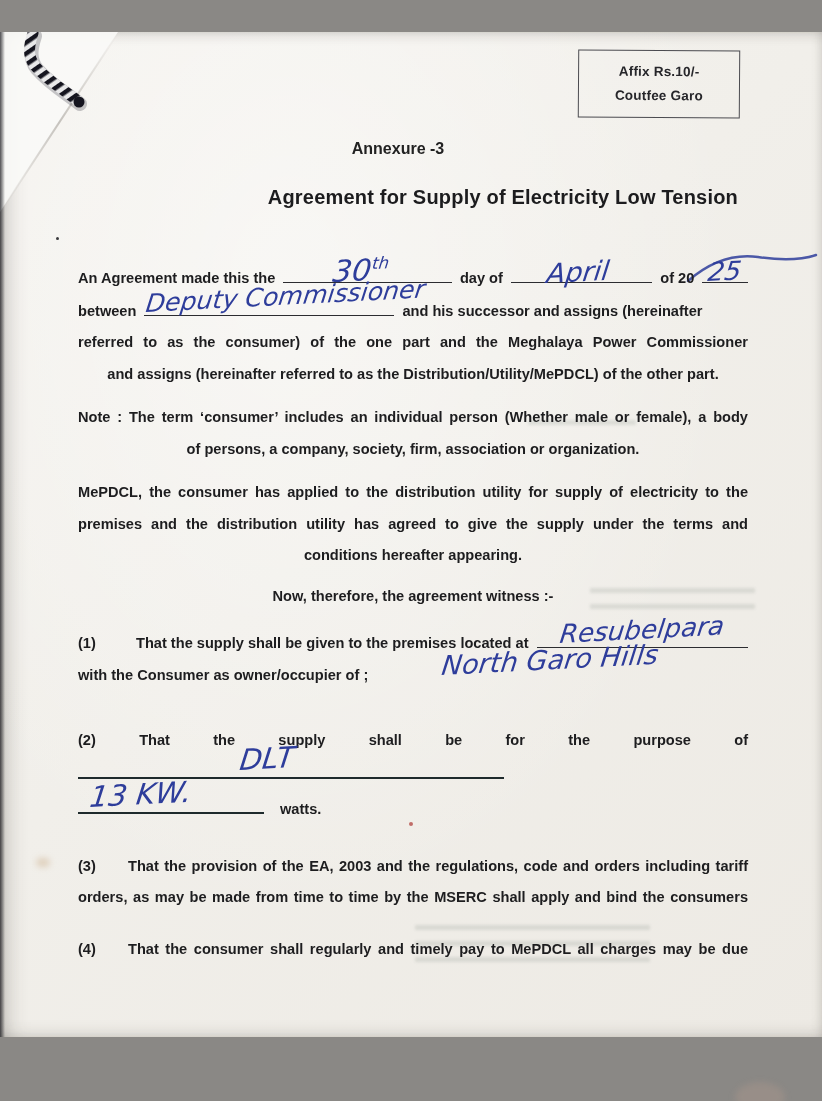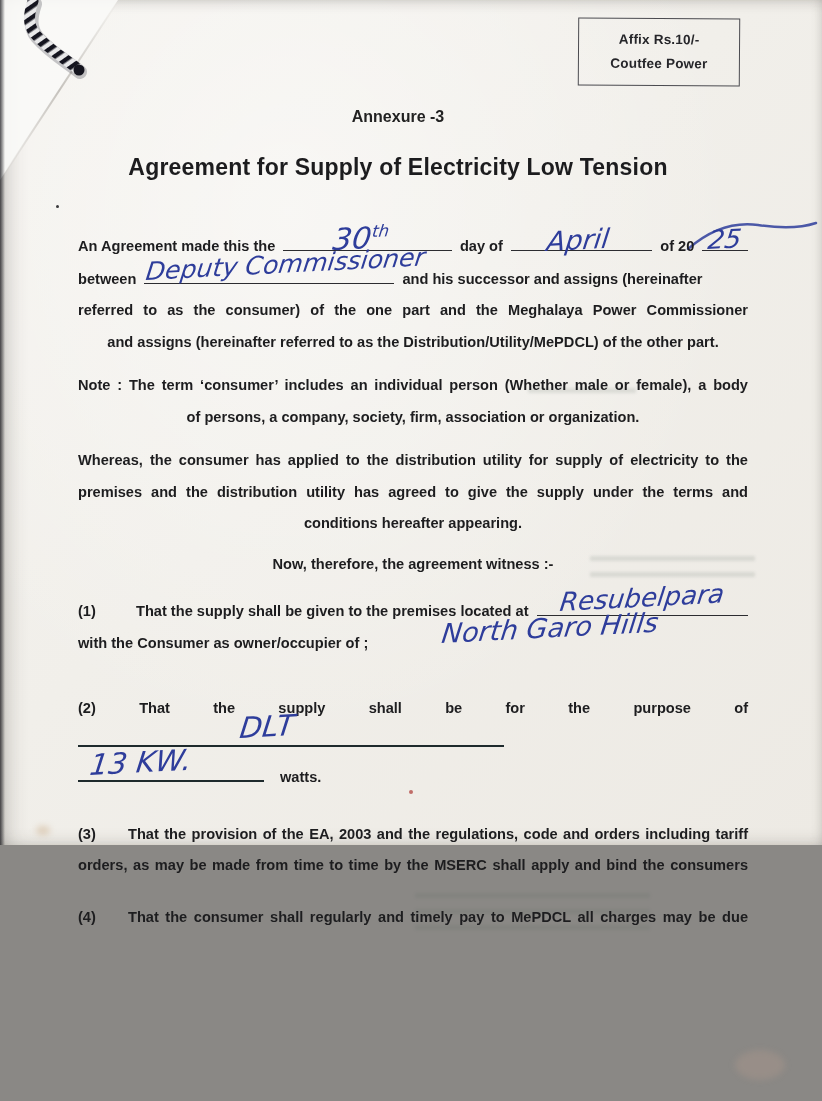--- a/index.html
+++ b/index.html
@@ -1,28 +1,29 @@
 <!DOCTYPE html>
 <html style="--ink: #1d1d1f; --pen: #2e3d9b;"><head>
 <meta charset="utf-8">
 <style>
   html,body{margin:0;padding:0;}
   body{width:822px;height:1101px;overflow:hidden;background:#8a8885;}
   .sheet{
-    position:relative;width:822px;height:845px;
+    position:relative;width:822px;height:1005px;
     font-family:"Liberation Sans",sans-serif;
     background:
       radial-gradient(ellipse at 35% 25%, rgba(255,255,255,0.45), rgba(255,255,255,0) 60%),
       linear-gradient(135deg,#f5f3ef 0%,#f1efea 45%,#edeae4 100%);
     box-shadow:
       inset 16px 0 26px -16px rgba(55,50,45,0.45),
       inset -6px 0 14px -8px rgba(55,50,45,0.20),
       inset 0 -10px 20px -12px rgba(55,50,45,0.18),
       inset 0 8px 16px -10px rgba(55,50,45,0.22);
     color:var(--ink,#1d1d1f);
+    margin-top:32px;
   }
   
   .left-edge{position:absolute;left:0;top:0;bottom:0;width:5px;
     background:linear-gradient(to right,rgba(25,25,30,0.75),rgba(25,25,30,0));}
   .corner-fold{position:absolute;left:0;top:0;width:118px;height:180px;
     clip-path:polygon(0 0,100% 0,0 100%);background:rgba(250,249,247,0.9);}
   .crease-line{position:absolute;left:-48px;top:89px;width:215px;height:2px;
     background:linear-gradient(to right,rgba(150,145,138,0),rgba(150,145,138,0.5),rgba(150,145,138,0));
     transform:rotate(-56.7deg);}
   .thread{position:absolute;left:6px;top:0;}
@@ -32,22 +33,22 @@
   .stain{position:absolute;border-radius:50%;filter:blur(3px);}
   .year-tail{position:absolute;left:686px;top:219px;}
   
   .stamp-box{position:absolute;left:578px;top:18px;width:160px;height:66px;
     border:1.5px solid #4b4b50;transform:rotate(0.4deg);
     display:flex;flex-direction:column;justify-content:center;align-items:center;
     font-weight:700;font-size:13.5px;line-height:24px;color:#26262a;letter-spacing:0.2px;}
   
   .annexure{position:absolute;left:78px;top:108px;width:640px;text-align:center;
     font-weight:700;font-size:16px;color:#222;}
-  .doc-title{position:absolute;left:58px;top:154px;width:680px;text-align:center;
-    font-weight:700;font-size:23px;color:#1c1c1e;letter-spacing:0.2px;}
+  .doc-title{position:absolute;left:58px;top:154px;width:680px;text-align:right;
+    font-weight:700;font-size:20px;color:#1c1c1e;letter-spacing:0.2px;}
   
   .doc-body{position:absolute;left:78px;top:230px;width:670px;
     font-weight:700;font-size:14.6px;line-height:31.5px;color:#1d1d1f;}
   .jline{text-align:justify;text-align-last:justify;white-space:normal;}
   .lline{text-align:center;}
   .flexline{display:flex;align-items:baseline;column-gap:8px;}
   .blank{display:inline-block;position:relative;border-bottom:1.7px solid #2c2c30;height:20px;}
   .blank.heavy{border-bottom-width:2.2px;border-bottom-color:#1e2a2c;}
   .cnum{display:inline-block;width:50px;}
   .mt12{margin-top:12px;} .mt9{margin-top:9px;} .mt15{margin-top:15px;}
@@ -88,21 +89,21 @@
   <div class="bleed" style="left:590px;top:556px;width:165px;height:32px;"></div>
   <div class="bleed" style="left:415px;top:893px;width:235px;height:46px;"></div>
   <div class="bleed" style="left:528px;top:388px;width:108px;height:14px;"></div>
 
   <svg class="year-tail" width="132" height="34" viewBox="0 0 132 34">
     <path d="M2,30 C26,9 50,3 72,6 C98,10 118,8 130,4" fill="none" stroke="#2e3d9b" stroke-width="2.4" stroke-linecap="round" opacity="0.85"></path>
   </svg>
 
   <div class="stamp-box">
     <div>Affix Rs.10/-</div>
-    <div>Coutfee Power</div>
+    <div>Coutfee Garo</div>
   </div>
 
   <div class="annexure">Annexure -3</div>
   <div class="doc-title">Agreement for Supply of Electricity Low Tension</div>
 
   <div class="doc-body">
 
     <div class="flexline">
       <span>An Agreement made this the</span>
       <span class="blank" style="flex:1.55;">
@@ -130,21 +131,21 @@
       <div class="jline">referred to as the consumer) of the one part and the Meghalaya Power Commissioner</div>
       <div class="lline">and assigns (hereinafter referred to as the Distribution/Utility/MePDCL) of the other part.</div>
     </div>
 
     <div class="mt12">
       <div class="jline">Note : The term ‘consumer’ includes an individual person (Whether male or female), a body</div>
       <div class="lline">of persons, a company, society, firm, association or organization.</div>
     </div>
 
     <div class="mt12">
-      <div class="jline">Whereas, the consumer has applied to the distribution utility for supply of electricity to the</div>
+      <div class="jline">MePDCL, the consumer has applied to the distribution utility for supply of electricity to the</div>
       <div class="jline">premises and the distribution utility has agreed to give the supply under the terms and</div>
       <div class="lline">conditions hereafter appearing.</div>
     </div>
 
     <div class="mt9 lline">Now, therefore, the agreement witness :-</div>
 
     <div class="mt15">
       <div class="flexline">
         <span class="cnum">(1)</span>
         <span>That the supply shall be given to the premises located at</span>

